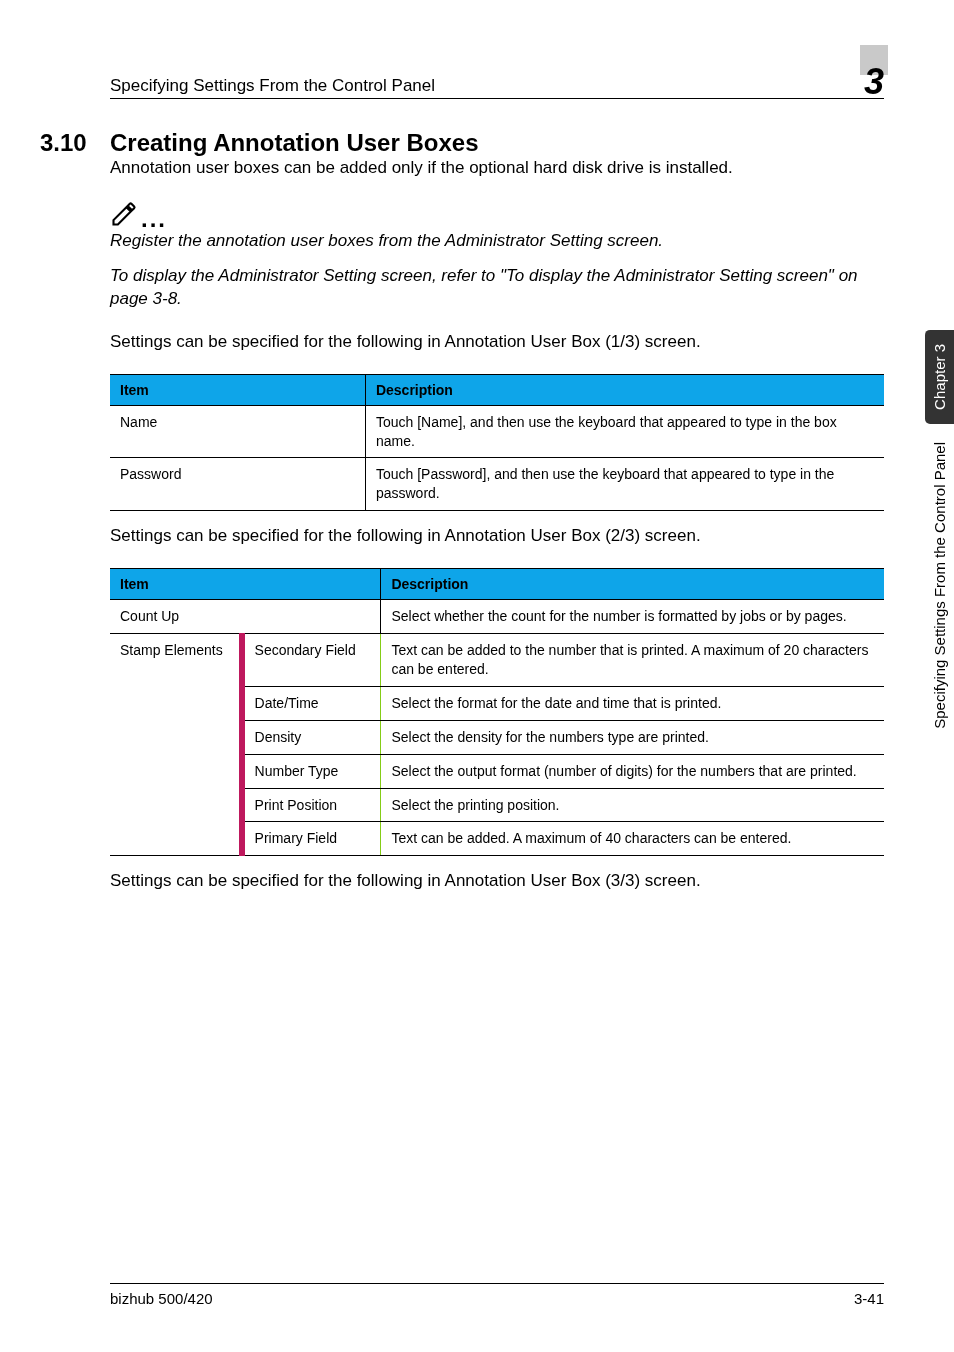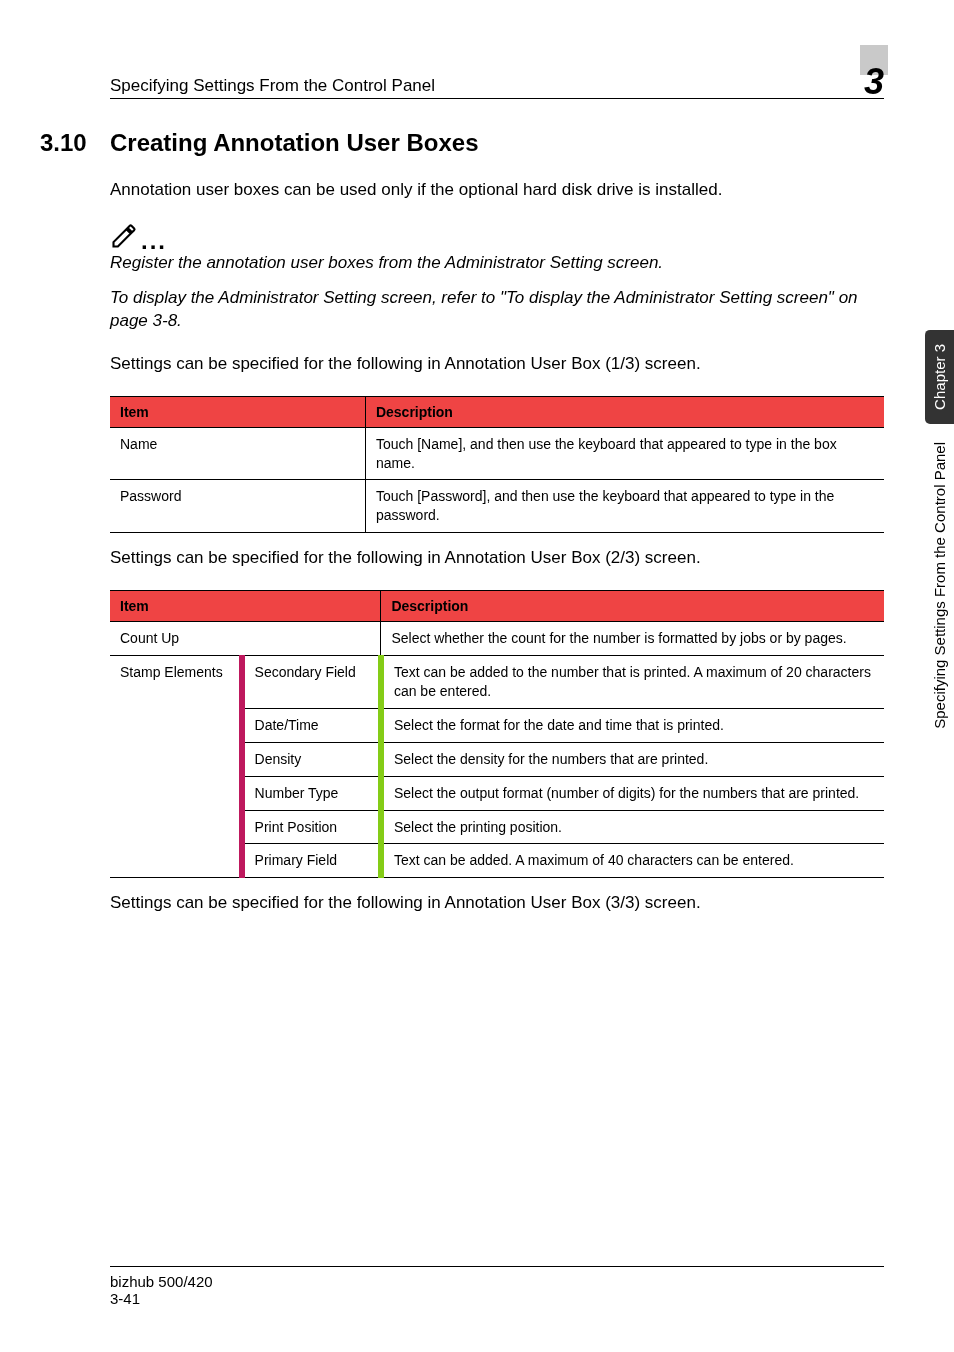--- a/index.html
+++ b/index.html
@@ -44,21 +44,21 @@
       width: 28px;
       height: 30px;
       position: absolute;
       top: 45px;
       right: 66px;
       z-index: -1;
     }
     .section-row {
       display: flex;
       align-items: flex-start;
-      margin-bottom: 22px;
+      margin-bottom: 0;
     }
     .section-num {
       font-size: 24px;
       font-weight: bold;
       width: 70px;
       margin-left: -70px;
     }
     .section-title {
       font-size: 24px;
       font-weight: bold;
@@ -99,39 +99,39 @@
       line-height: 1.35;
       margin-bottom: 12px;
     }
     table {
       border-collapse: collapse;
       width: 100%;
       font-size: 14px;
       margin-bottom: 14px;
     }
     th {
-      background: #ef4444;
+      background: #0ea5e9;
       text-align: left;
       padding: 7px 10px;
       font-weight: bold;
       border: 1px solid #000;
       border-left: none;
       border-right: none;
     }
     td {
       padding: 7px 10px;
       border-bottom: 1px solid #000;
       vertical-align: top;
       line-height: 1.35;
     }
     th.col-sep, td.col-sep {
       border-right: 1px solid #000;
     }
     .tbl2 td.subcol {
-      border-right: 6px solid #84cc16;
+      border-right: 1px solid #84cc16;
     }
     .tbl2 td.rowspan-cell {
       border-right: 6px solid #be185d;
       border-bottom: 1px solid #000;
     }
     .sidebar {
       position: absolute;
       right: 0;
       top: 330px;
       width: 34px;
@@ -159,41 +159,40 @@
     .footer {
       position: absolute;
       bottom: 45px;
       left: 110px;
       right: 70px;
       border-top: 1px solid #000;
       padding-top: 6px;
       display: flex;
       justify-content: space-between;
       font-size: 15px;
-      flex-direction: column;
     }
   </style>
 </head>
 <body>
 
 <div class="chapter-num-box"></div>
 
 <div class="page">
 
   <div class="header-line">
     <span class="header-text">Specifying Settings From the Control Panel</span>
     <span class="chapter-num">3</span>
   </div>
 
   <div class="section-row">
     <span class="section-num">3.10</span>
     <span class="section-title">Creating Annotation User Boxes</span>
   </div>
 
-  <p class="body-para">Annotation user boxes can be used only if the optional hard disk drive is installed.</p>
+  <p class="body-para">Annotation user boxes can be added only if the optional hard disk drive is installed.</p>
 
   <div class="note-block">
     <div class="note-icon-row">
       <svg class="pencil-icon" viewBox="0 0 24 24">
         <path d="M3 17.25V21h3.75L17.81 9.94l-3.75-3.75L3 17.25zM20.71 7.04a1 1 0 0 0 0-1.41l-2.34-2.34a1 1 0 0 0-1.41 0l-1.83 1.83 3.75 3.75 1.83-1.83z" fill="none" stroke="#000" stroke-width="1.8"></path>
       </svg>
       <span class="dots">...</span>
     </div>
     <p class="note-italic">Register the annotation user boxes from the Administrator Setting screen.</p>
     <p class="note-italic">To display the Administrator Setting screen, refer to "To display the Administrator Setting screen" on page 3-8.</p>
@@ -247,21 +246,21 @@
         <td rowspan="6" class="rowspan-cell">Stamp Elements</td>
         <td class="subcol">Secondary Field</td>
         <td>Text can be added to the number that is printed. A maximum of 20 characters can be entered.</td>
       </tr>
       <tr>
         <td class="subcol">Date/Time</td>
         <td>Select the format for the date and time that is printed.</td>
       </tr>
       <tr>
         <td class="subcol">Density</td>
-        <td>Select the density for the numbers that are printed.</td>
+        <td>Select the density for the numbers type are printed.</td>
       </tr>
       <tr>
         <td class="subcol">Number Type</td>
         <td>Select the output format (number of digits) for the numbers that are printed.</td>
       </tr>
       <tr>
         <td class="subcol">Print Position</td>
         <td>Select the printing position.</td>
       </tr>
       <tr>

